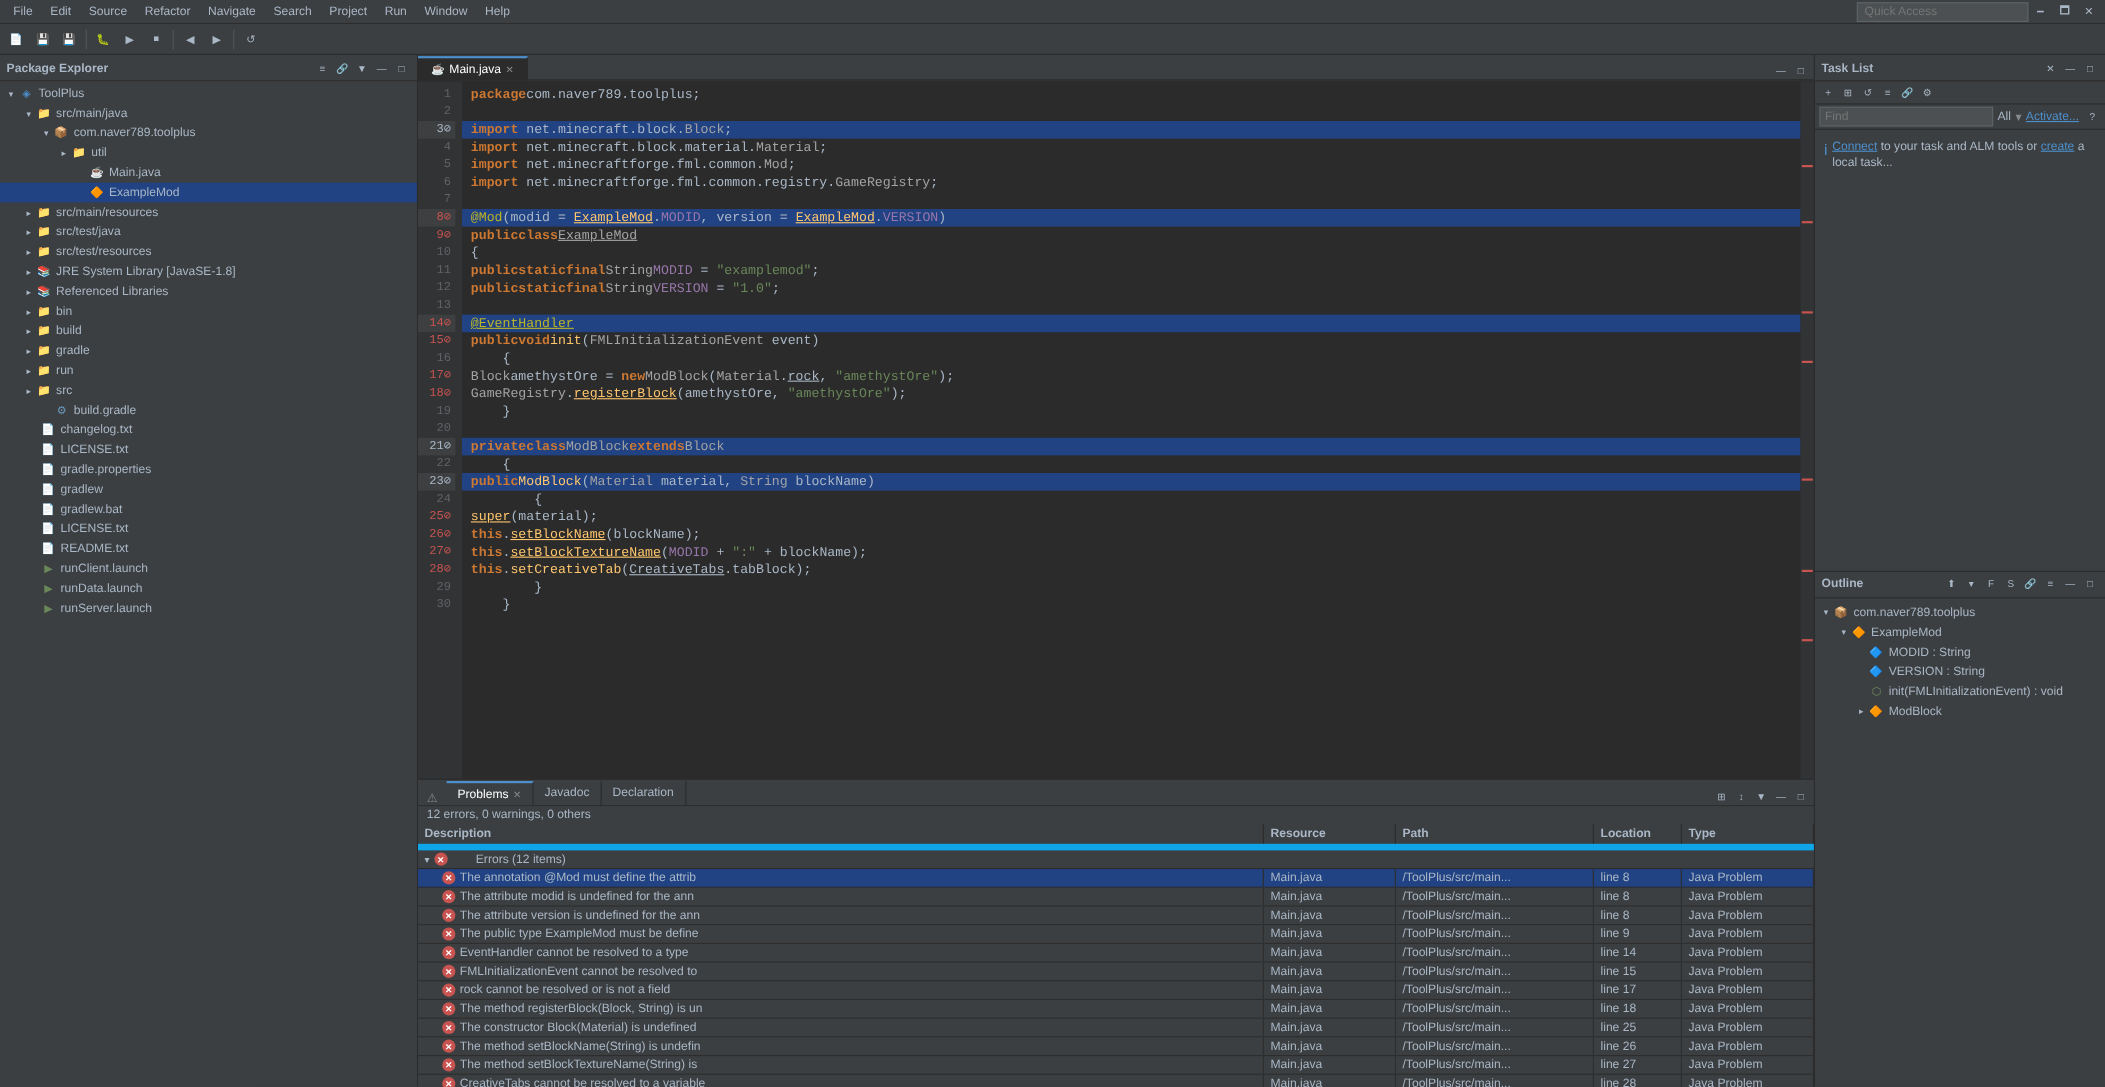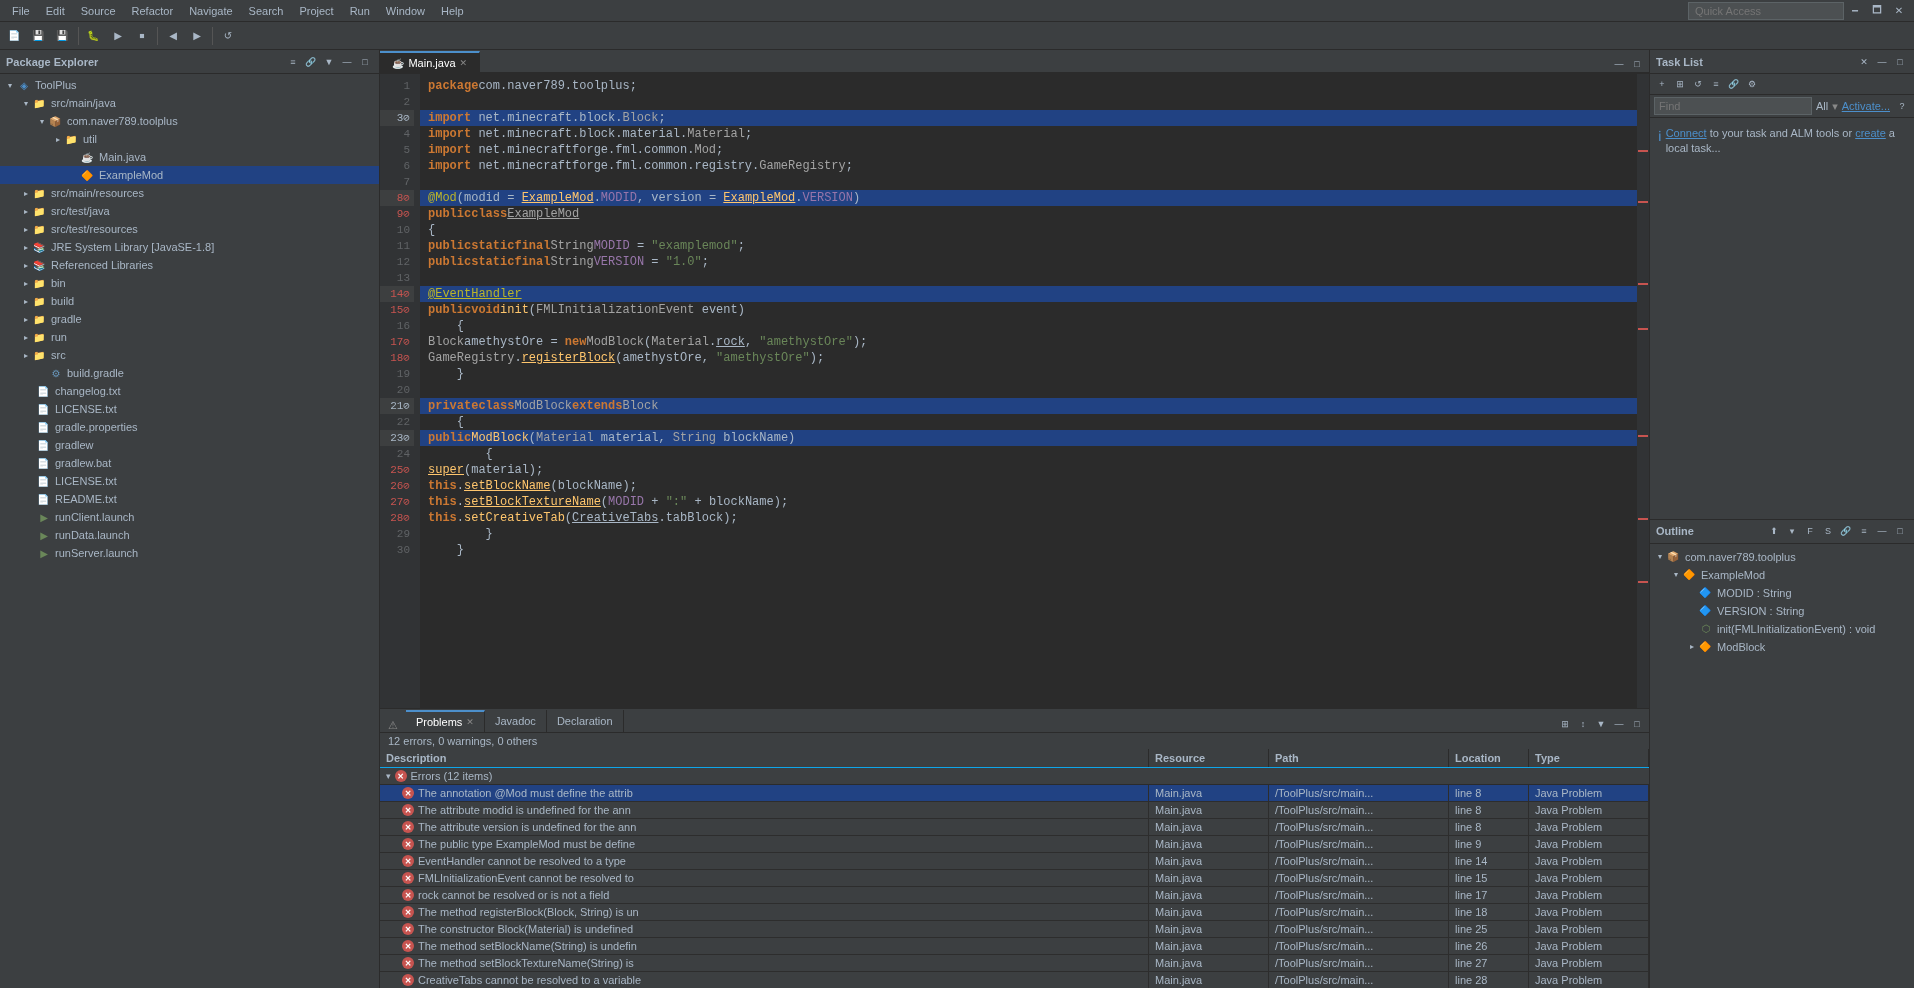--- a/index.html
+++ b/index.html
@@ -68,28 +68,28 @@
     .bottom-tab { height: 22px; padding: 0 10px; display: flex; align-items: center; gap: 4px; cursor: pointer; font-size: 11px; color: #a9b7c6; border-right: 1px solid #2b2b2b; }
     .bottom-tab.active { background: #3c3f41; border-top: 2px solid #4c8fcb; color: #ffffff; }
     .bottom-tab-icons { margin-left: auto; display: flex; gap: 2px; padding-right: 4px; }
     
     
     #problems-panel { flex: 1; overflow: hidden; display: flex; flex-direction: column; }
     .problems-summary { padding: 2px 8px; font-size: 11px; color: #a9b7c6; background: #3c3f41; }
     
     
     .problems-table { flex: 1; overflow-y: auto; }
-    .table-header { display: grid; grid-template-columns: 1fr 120px 180px 80px 120px; background: #3c3f41; border-bottom: 1px solid #0ea5e9; position: sticky; top: 0; }
+    .table-header { display: grid; grid-template-columns: 1fr 120px 180px 80px 120px; background: #3c3f41; border-bottom: 6px solid #0ea5e9; position: sticky; top: 0; }
     .th { padding: 3px 6px; font-size: 11px; color: #a9b7c6; font-weight: bold; border-right: 1px solid #2b2b2b; }
     .problem-row { display: grid; grid-template-columns: 1fr 120px 180px 80px 120px; border-bottom: 1px solid #2d2d2d; cursor: pointer; }
     .problem-row.selected { background: #214283; }
     .td { padding: 2px 6px; font-size: 11px; color: #a9b7c6; border-right: 1px solid #2d2d2d; overflow: hidden; text-overflow: ellipsis; white-space: nowrap; display: flex; align-items: center; gap: 4px; }
     .error-icon { width: 12px; height: 12px; background: #c75450; border-radius: 50%; display: inline-flex; align-items: center; justify-content: center; color: white; font-size: 8px; font-weight: bold; flex-shrink: 0; }
     .group-row { display: flex; align-items: center; gap: 4px; padding: 2px 6px; background: #3c3f41; border-bottom: 1px solid #2b2b2b; cursor: pointer; }
-    .group-label { font-size: 11px; color: #a9b7c6; }
+    .group-label { font-size: 11px; color: #a9b7c6; margin-left: 22px; }
     
     
     #right-panel { width: 265px; display: flex; flex-direction: column; border-left: 1px solid #2b2b2b; background: #3c3f41; }
     #task-list { flex: 1; border-bottom: 1px solid #2b2b2b; }
     #outline { flex: 1; }
     .task-toolbar { display: flex; align-items: center; gap: 2px; padding: 2px 4px; border-bottom: 1px solid #2b2b2b; }
     .task-icon-btn { width: 16px; height: 16px; display: flex; align-items: center; justify-content: center; cursor: pointer; color: #a9b7c6; font-size: 9px; }
     .find-bar { display: flex; align-items: center; padding: 2px 4px; border-bottom: 1px solid #2b2b2b; gap: 4px; }
     .find-input { flex: 1; background: #4c5052; border: 1px solid #5c6366; color: #a9b7c6; padding: 2px 4px; font-size: 11px; }
     .connect-mylyn { padding: 8px; font-size: 11px; display: flex; gap: 4px; align-items: flex-start; }

